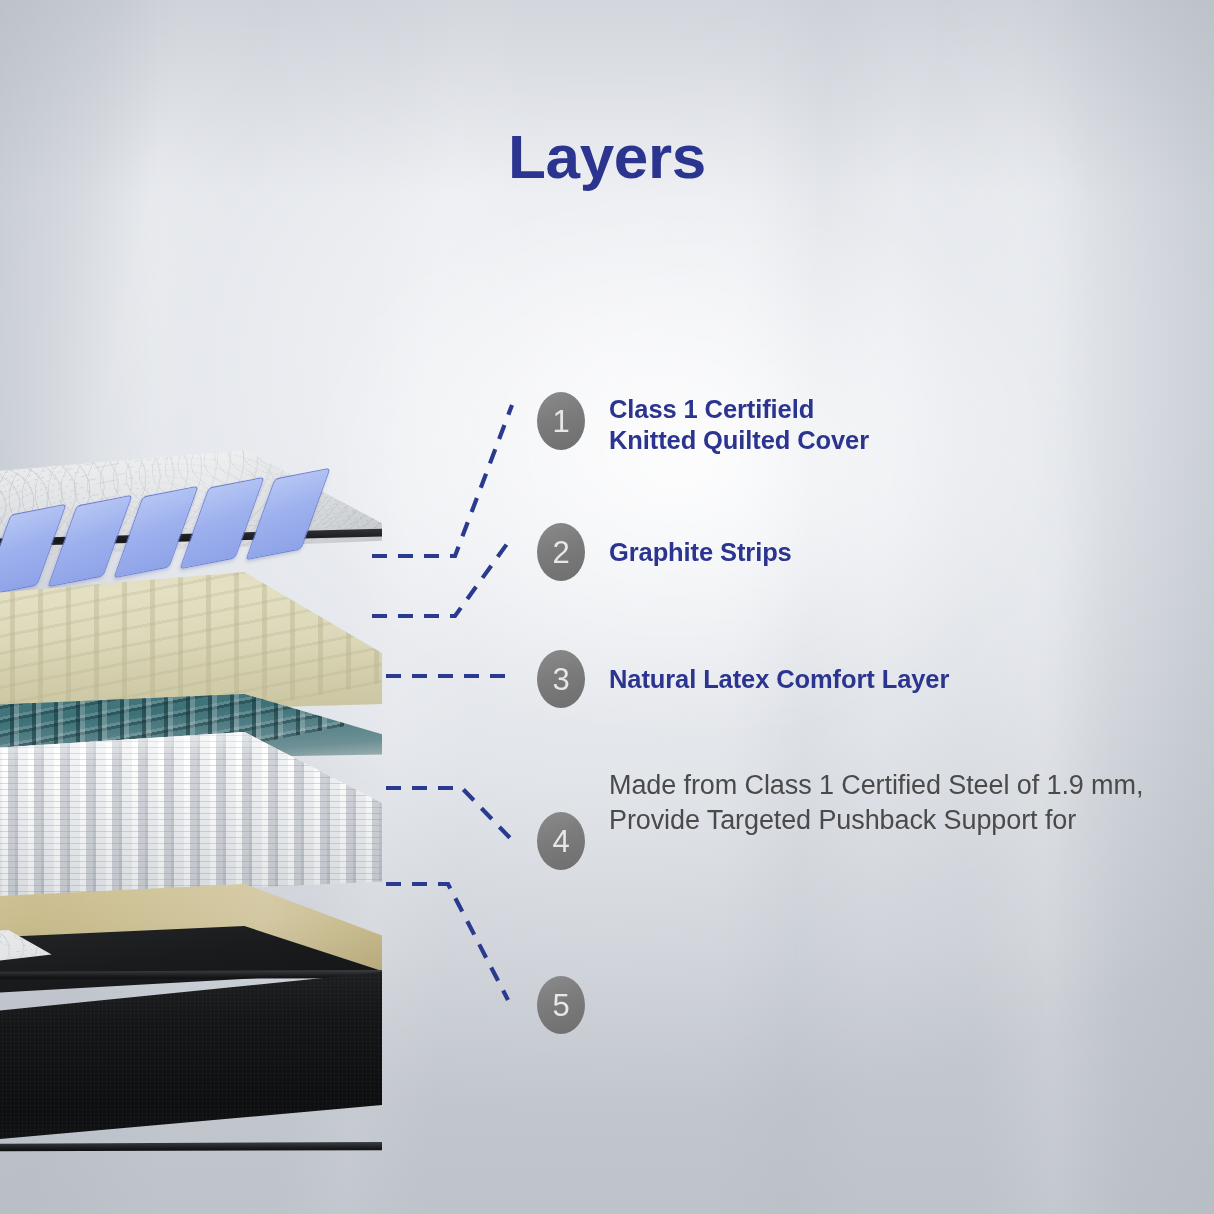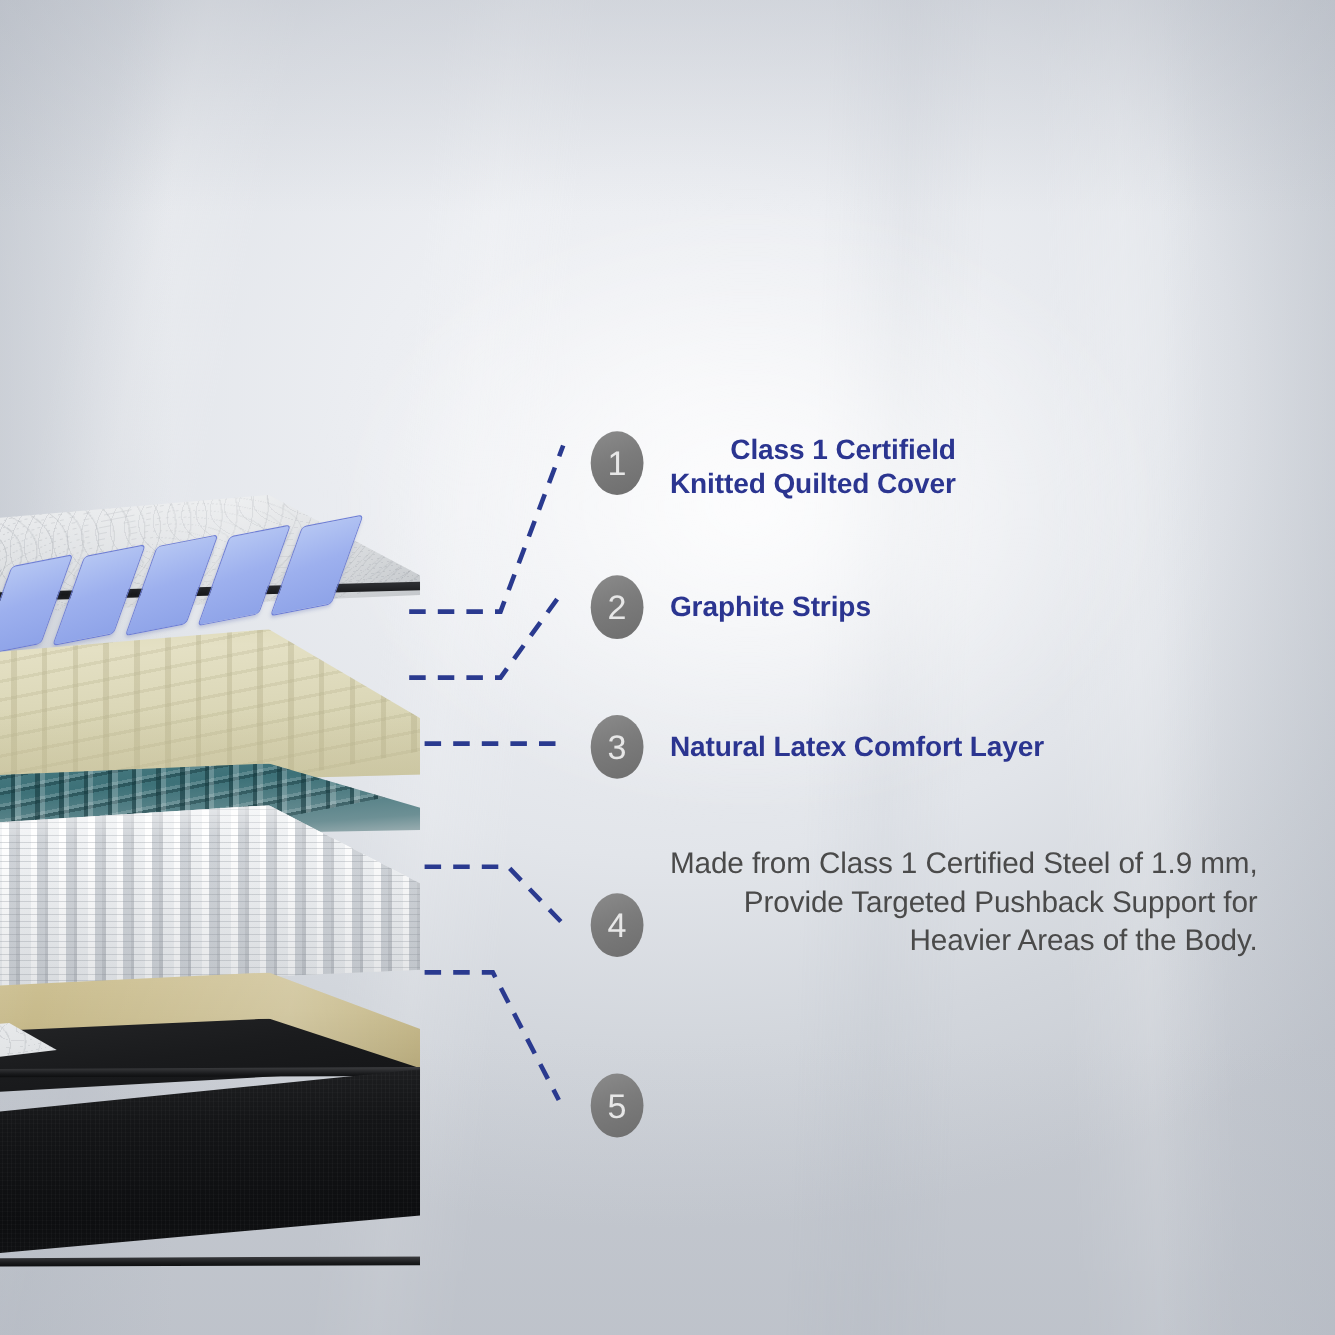--- a/index.html
+++ b/index.html
@@ -203,40 +203,41 @@
 
   
   .item { position:absolute; display:flex; align-items:flex-start; }
   .badge {
     flex:0 0 auto; width:48px; height:58px; border-radius:24px/29px;
     background:linear-gradient(160deg, #8b8b8b 0%, #7b7b7b 45%, #6e6e6e 100%);
     color:#e7e7e7; font-size:31px; font-weight:400;
     display:flex; align-items:center; justify-content:center;
     line-height:1; letter-spacing:0;
   }
-  .texts { margin-left:24px; padding-top:2px;text-align:right; }
+  .texts { margin-left:24px; padding-top:2px; }
   .hl { color:#2b3590; font-weight:700; font-size:25.5px; line-height:1.21; letter-spacing:-.1px; }
   .sub { color:#4a4a4a; font-weight:400; font-size:27px; line-height:1.255; letter-spacing:-.1px; margin-top:1px; }
 
   #item1 { left:537px; top:392px; }
   #item2 { left:537px; top:523px; }
   #item3 { left:537px; top:650px; }
   #item4 { left:537px; top:812px; }
   #item4 .texts { margin-top:-46px; }
   #item5 { left:537px; top:976px; }
 </style>
 </head>
 <body>
 
 <div id="bg-base"></div>
 <div id="bg-streaks"></div>
 <div id="bg-glow"></div>
 <div id="bg-vignette"></div>
 
 <div id="heading">
+  <div id="title-line2">Layers</div>
 </div>
 
 <div id="mattress">
 
   <div class="slab ly" id="layer-cover">
     <div class="quilt"></div>
     <div class="sheen"></div>
   </div>
   <div class="slab ly" id="cover-edge"></div>
 
@@ -312,19 +313,18 @@
   <div class="texts">
     <div class="hl" style="padding-top:12px">Natural Latex Comfort Layer</div>
   </div>
 </div>
 
 <div class="item" id="item4">
   <div class="badge">4</div>
   <div class="texts">
     <div class="sub">Made from Class 1 Certified Steel of 1.9 mm,</div>
     <div class="sub">Provide Targeted Pushback Support for</div>
-    <div class="sub">Heavier Areas of the Body.</div>
   </div>
 </div>
 
 <div class="item" id="item5">
   <div class="badge">5</div>
 </div>
 
 </body></html>

